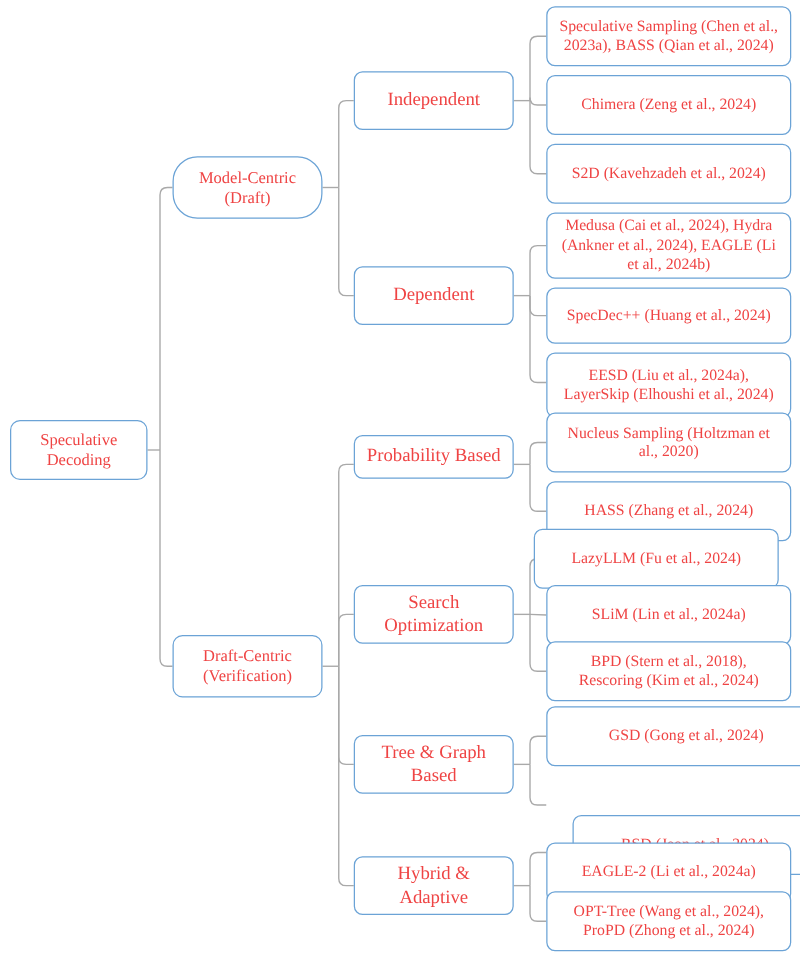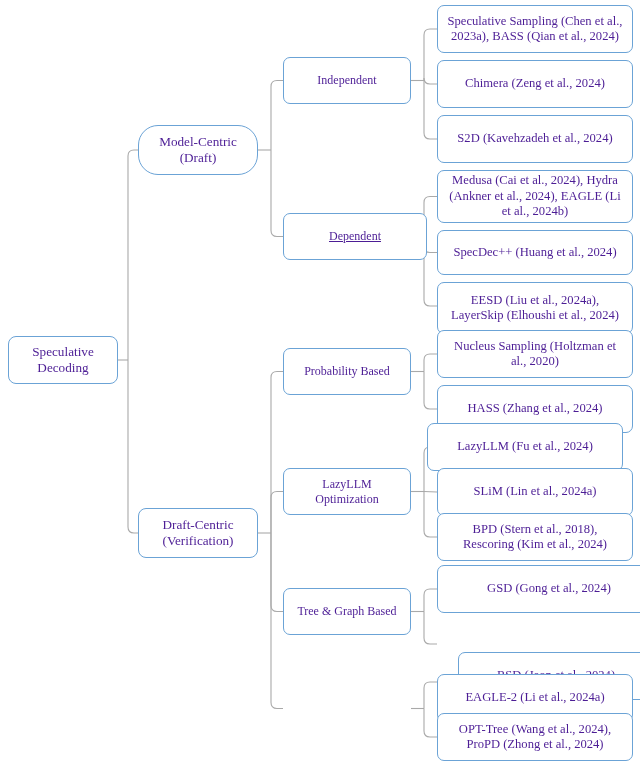--- a/index.html
+++ b/index.html
@@ -26,35 +26,35 @@
   .node {
     position: absolute;
     box-sizing: border-box;
     border: 1.3px solid #6ba3d6;
     border-radius: 7px;
     background: #ffffff;
     display: flex;
     align-items: center;
     justify-content: center;
     text-align: center;
-    color: #4c1d95;
+    color: #ef4444;
     line-height: 1.22;
     padding: 2px 7px;
     z-index: 2;
   }
   .node.root {
     font-size: 13.2px;
     border-radius: 8px;
   }
   .node.level2 {
     font-size: 13.2px;
     border-radius: 8px;
   }
   .node.level3 {
-    font-size: 12px;
+    font-size: 15px;
   }
   .node.leaf {
     font-size: 12.6px;
   }
 </style>
 </head>
 <body>
 
 <div id="diagram">
   <svg id="connectors">
@@ -90,30 +90,31 @@
       <path d="M 411 708.5 L 424 708.5" fill="none" stroke="#a9a9a9" stroke-width="1.1"></path>
       <path d="M 424 708.5 L 424 688 Q 424 682 430 682 L 437 682" fill="none" stroke="#a9a9a9" stroke-width="1.1"></path>
       <path d="M 424 708.5 L 424 731 Q 424 737 430 737 L 437 737" fill="none" stroke="#a9a9a9" stroke-width="1.1"></path>
     </svg>
 <div class="node root" style="left: 8px; top: 336px; width: 110px; height: 48px;">Speculative<br>Decoding</div>
     <div class="node level2" style="left: 138px; top: 125px; width: 120px; height: 50px; border-radius: 20px;">Model-Centric<br>(Draft)</div>
     <div class="node level3" style="left: 283px; top: 57px; width: 128px; height: 47px;">Independent</div>
     <div class="node leaf" style="left: 437px; top: 5px; width: 196px; height: 48px;">Speculative Sampling (Chen et al.,<br>2023a), BASS (Qian et al., 2024)</div>
     <div class="node leaf" style="left: 437px; top: 60px; width: 196px; height: 48px;">Chimera (Zeng et al., 2024)</div>
     <div class="node leaf" style="left: 437px; top: 115px; width: 196px; height: 48px;">S2D (Kavehzadeh et al., 2024)</div>
-    <div class="node level3" style="left: 283px; top: 213px; width: 144px; height: 47px; text-decoration: underline;">Dependent</div>
+    <div class="node level3" style="left: 283px; top: 213px; width: 128px; height: 47px;">Dependent</div>
     <div class="node leaf" style="left: 437px; top: 170px; width: 196px; height: 53px;">Medusa (Cai et al., 2024), Hydra<br>(Ankner et al., 2024), EAGLE (Li<br>et al., 2024b)</div>
     <div class="node leaf" style="left: 437px; top: 230px; width: 196px; height: 45px;">SpecDec++ (Huang et al., 2024)</div>
     <div class="node leaf" style="left: 437px; top: 282px; width: 196px; height: 52px;">EESD  (Liu et al., 2024a),<br>LayerSkip (Elhoushi et al., 2024)</div>
     <div class="node level2" style="left: 138px; top: 508px; width: 120px; height: 50px;">Draft-Centric<br>(Verification)</div>
-    <div class="node level3" style="left: 283px; top: 348px; width: 128px; height: 47px;">Probability Based</div>
+    <div class="node level3" style="left: 283px; top: 348px; width: 128px; height: 35px;">Probability Based</div>
     <div class="node leaf" style="left: 437px; top: 330px; width: 196px; height: 48px; text-align: center;">Nucleus Sampling (Holtzman et<br>al., 2020)</div>
     <div class="node leaf" style="left: 437px; top: 385px; width: 196px; height: 48px;">HASS  (Zhang et al., 2024)</div>
-    <div class="node level3" style="left: 283px; top: 468px; width: 128px; height: 47px;">LazyLLM Optimization</div>
+    <div class="node level3" style="left: 283px; top: 468px; width: 128px; height: 47px;">Search Optimization</div>
     <div class="node leaf" style="left: 427px; top: 423px; width: 196px; height: 48px;">LazyLLM (Fu et al., 2024)</div>
     <div class="node leaf" style="left: 437px; top: 468px; width: 196px; height: 48px;">SLiM (Lin et al., 2024a)</div>
     <div class="node leaf" style="left: 437px; top: 513px; width: 196px; height: 48px;">BPD (Stern et al., 2018),<br>Rescoring (Kim et al., 2024)</div>
     <div class="node level3" style="left: 283px; top: 588px; width: 128px; height: 47px;">Tree &amp; Graph Based</div>
     <div class="node leaf" style="left: 437px; top: 565px; width: 224px; height: 48px;">GSD (Gong et al., 2024)</div>
     <div class="node leaf" style="left: 458px; top: 620px; width: 196px; height: 48px; margin-top: 32px;">RSD (Jeon et al., 2024)</div>
+    <div class="node level3" style="left: 283px; top: 685px; width: 128px; height: 47px;">Hybrid &amp; Adaptive</div>
     <div class="node leaf" style="left: 437px; top: 658px; width: 196px; height: 48px; margin-top: 16px;">EAGLE-2  (Li et al., 2024a)</div>
     <div class="node leaf" style="left: 437px; top: 713px; width: 196px; height: 48px;">OPT-Tree (Wang et al., 2024),<br>ProPD (Zhong et al., 2024)</div>
   </div>
 
 </body></html>

